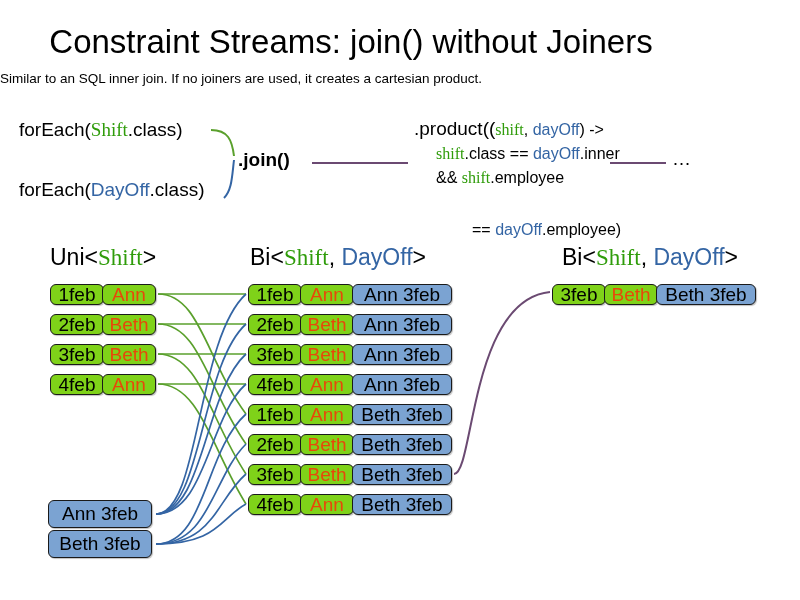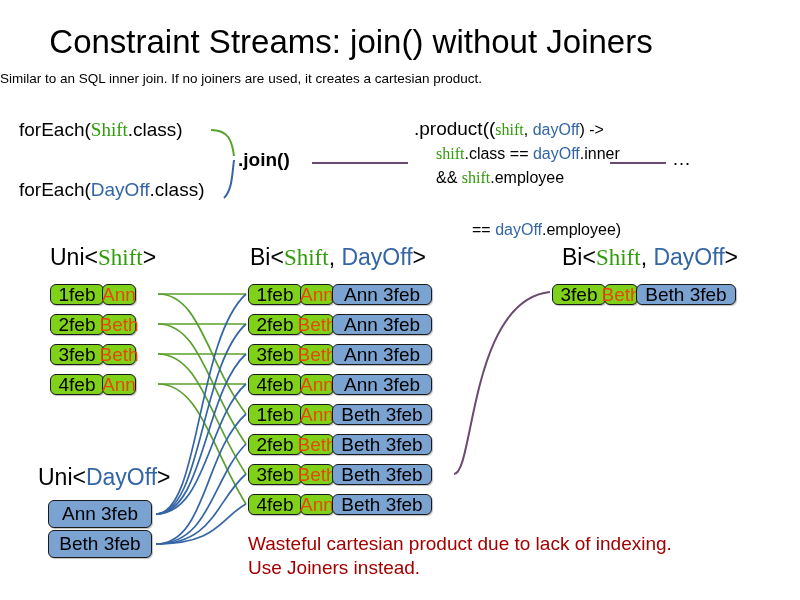--- a/index.html
+++ b/index.html
@@ -113,21 +113,21 @@
     white-space: nowrap;
     box-shadow: 1px 1px 1px rgba(0,0,0,0.25);
   }
   .cell.green { background: #7fd219; }
   .cell.blue  { background: #7ba3d2; }
   .cell.date  { color: #000000; }
   .cell.name  { color: #e8470a; }
   .cell.pair  { color: #000000; }
 
   .cell.date { width: 54px; }
-  .cell.name { width: 34px; margin-left: -2px; }
+  .cell.name { width: 54px; margin-left: -2px; }
   .cell.pair { width: 100px; margin-left: -2px; }
 
   
   #uniShift { position: absolute; left: 50px; top: 280px; }
   #uniShift .row { left: 0; }
 
   
   #biMid { position: absolute; left: 248px; top: 280px; }
   #biMid .row { left: 0; }
 
@@ -186,21 +186,20 @@
   </div>
 
   <div id="ellipsis">…</div>
 
   <div class="caption" id="capUniShift"><span>Uni&lt;</span><span class="shift">Shift</span><span>&gt;</span></div>
 
   <div class="caption" id="capBiMid"><span>Bi&lt;</span><span class="shift">Shift</span><span>, </span><span class="dayoff">DayOff</span><span>&gt;</span></div>
 
   <div class="caption" id="capBiRight"><span>Bi&lt;</span><span class="shift">Shift</span><span>, </span><span class="dayoff">DayOff</span><span>&gt;</span></div>
 
-  <div class="caption" id="capUniDayOff"><span>Uni&lt;</span><span class="dayoff">DayOff</span><span>&gt;</span></div>
 
   <svg id="wires" viewBox="0 0 800 600">
 
     <path d="M211,130 C228,130 232,140 234,156" fill="none" stroke="#5aa02c" stroke-width="2"></path>
     <path d="M224,198 C232,190 232,176 234,160" fill="none" stroke="#3465a4" stroke-width="2"></path>
 
     <line x1="312" y1="163" x2="408" y2="163" stroke="#6b4a72" stroke-width="2.2"></line>
 
     <line x1="610" y1="163" x2="666" y2="163" stroke="#6b4a72" stroke-width="2.2"></line>
 
@@ -297,18 +296,14 @@
         <div class="cell green name">Beth</div>
         <div class="cell blue pair">Beth 3feb</div>
       </div>
     </div>
 
   <div id="uniDayOff">
       <div class="dobox" style="top: 0px;">Ann 3feb</div>
       <div class="dobox" style="top: 30px;">Beth 3feb</div>
     </div>
 
-  <div id="warning">
-    <div>Wasteful cartesian product due to lack of indexing.</div>
-    <div>Use Joiners instead.</div>
-  </div>
 
 </div>
 
 </body></html>

